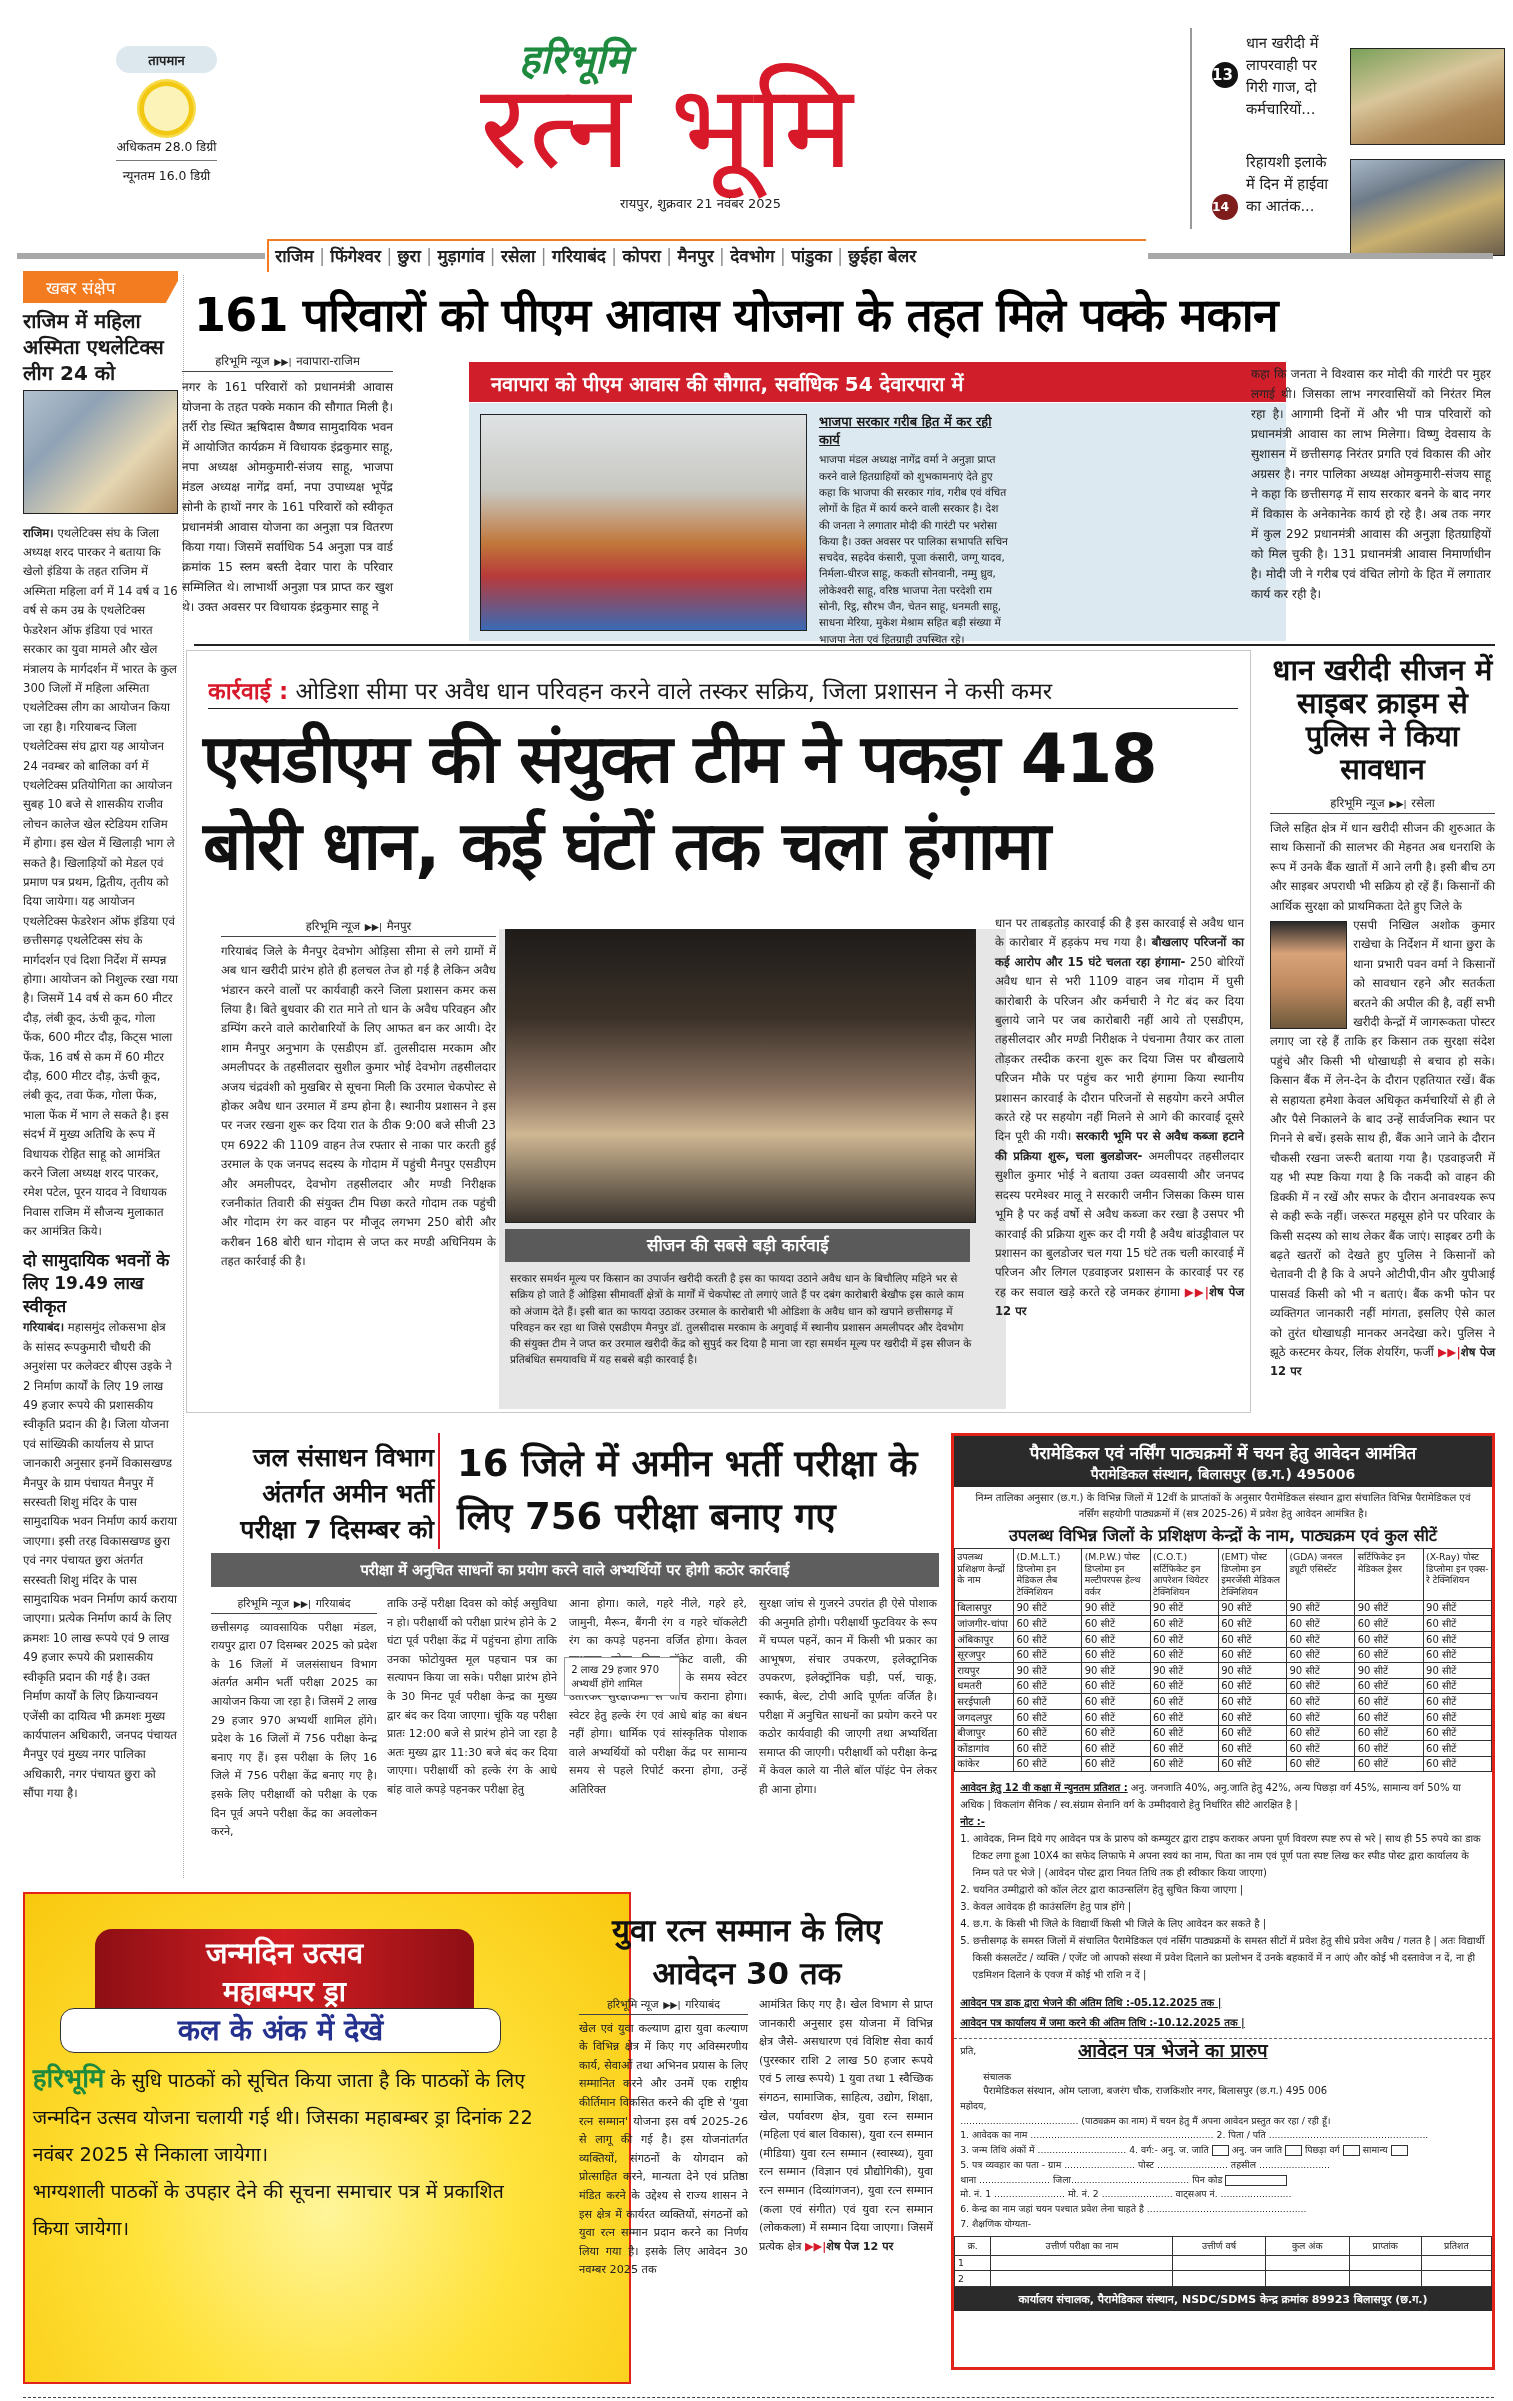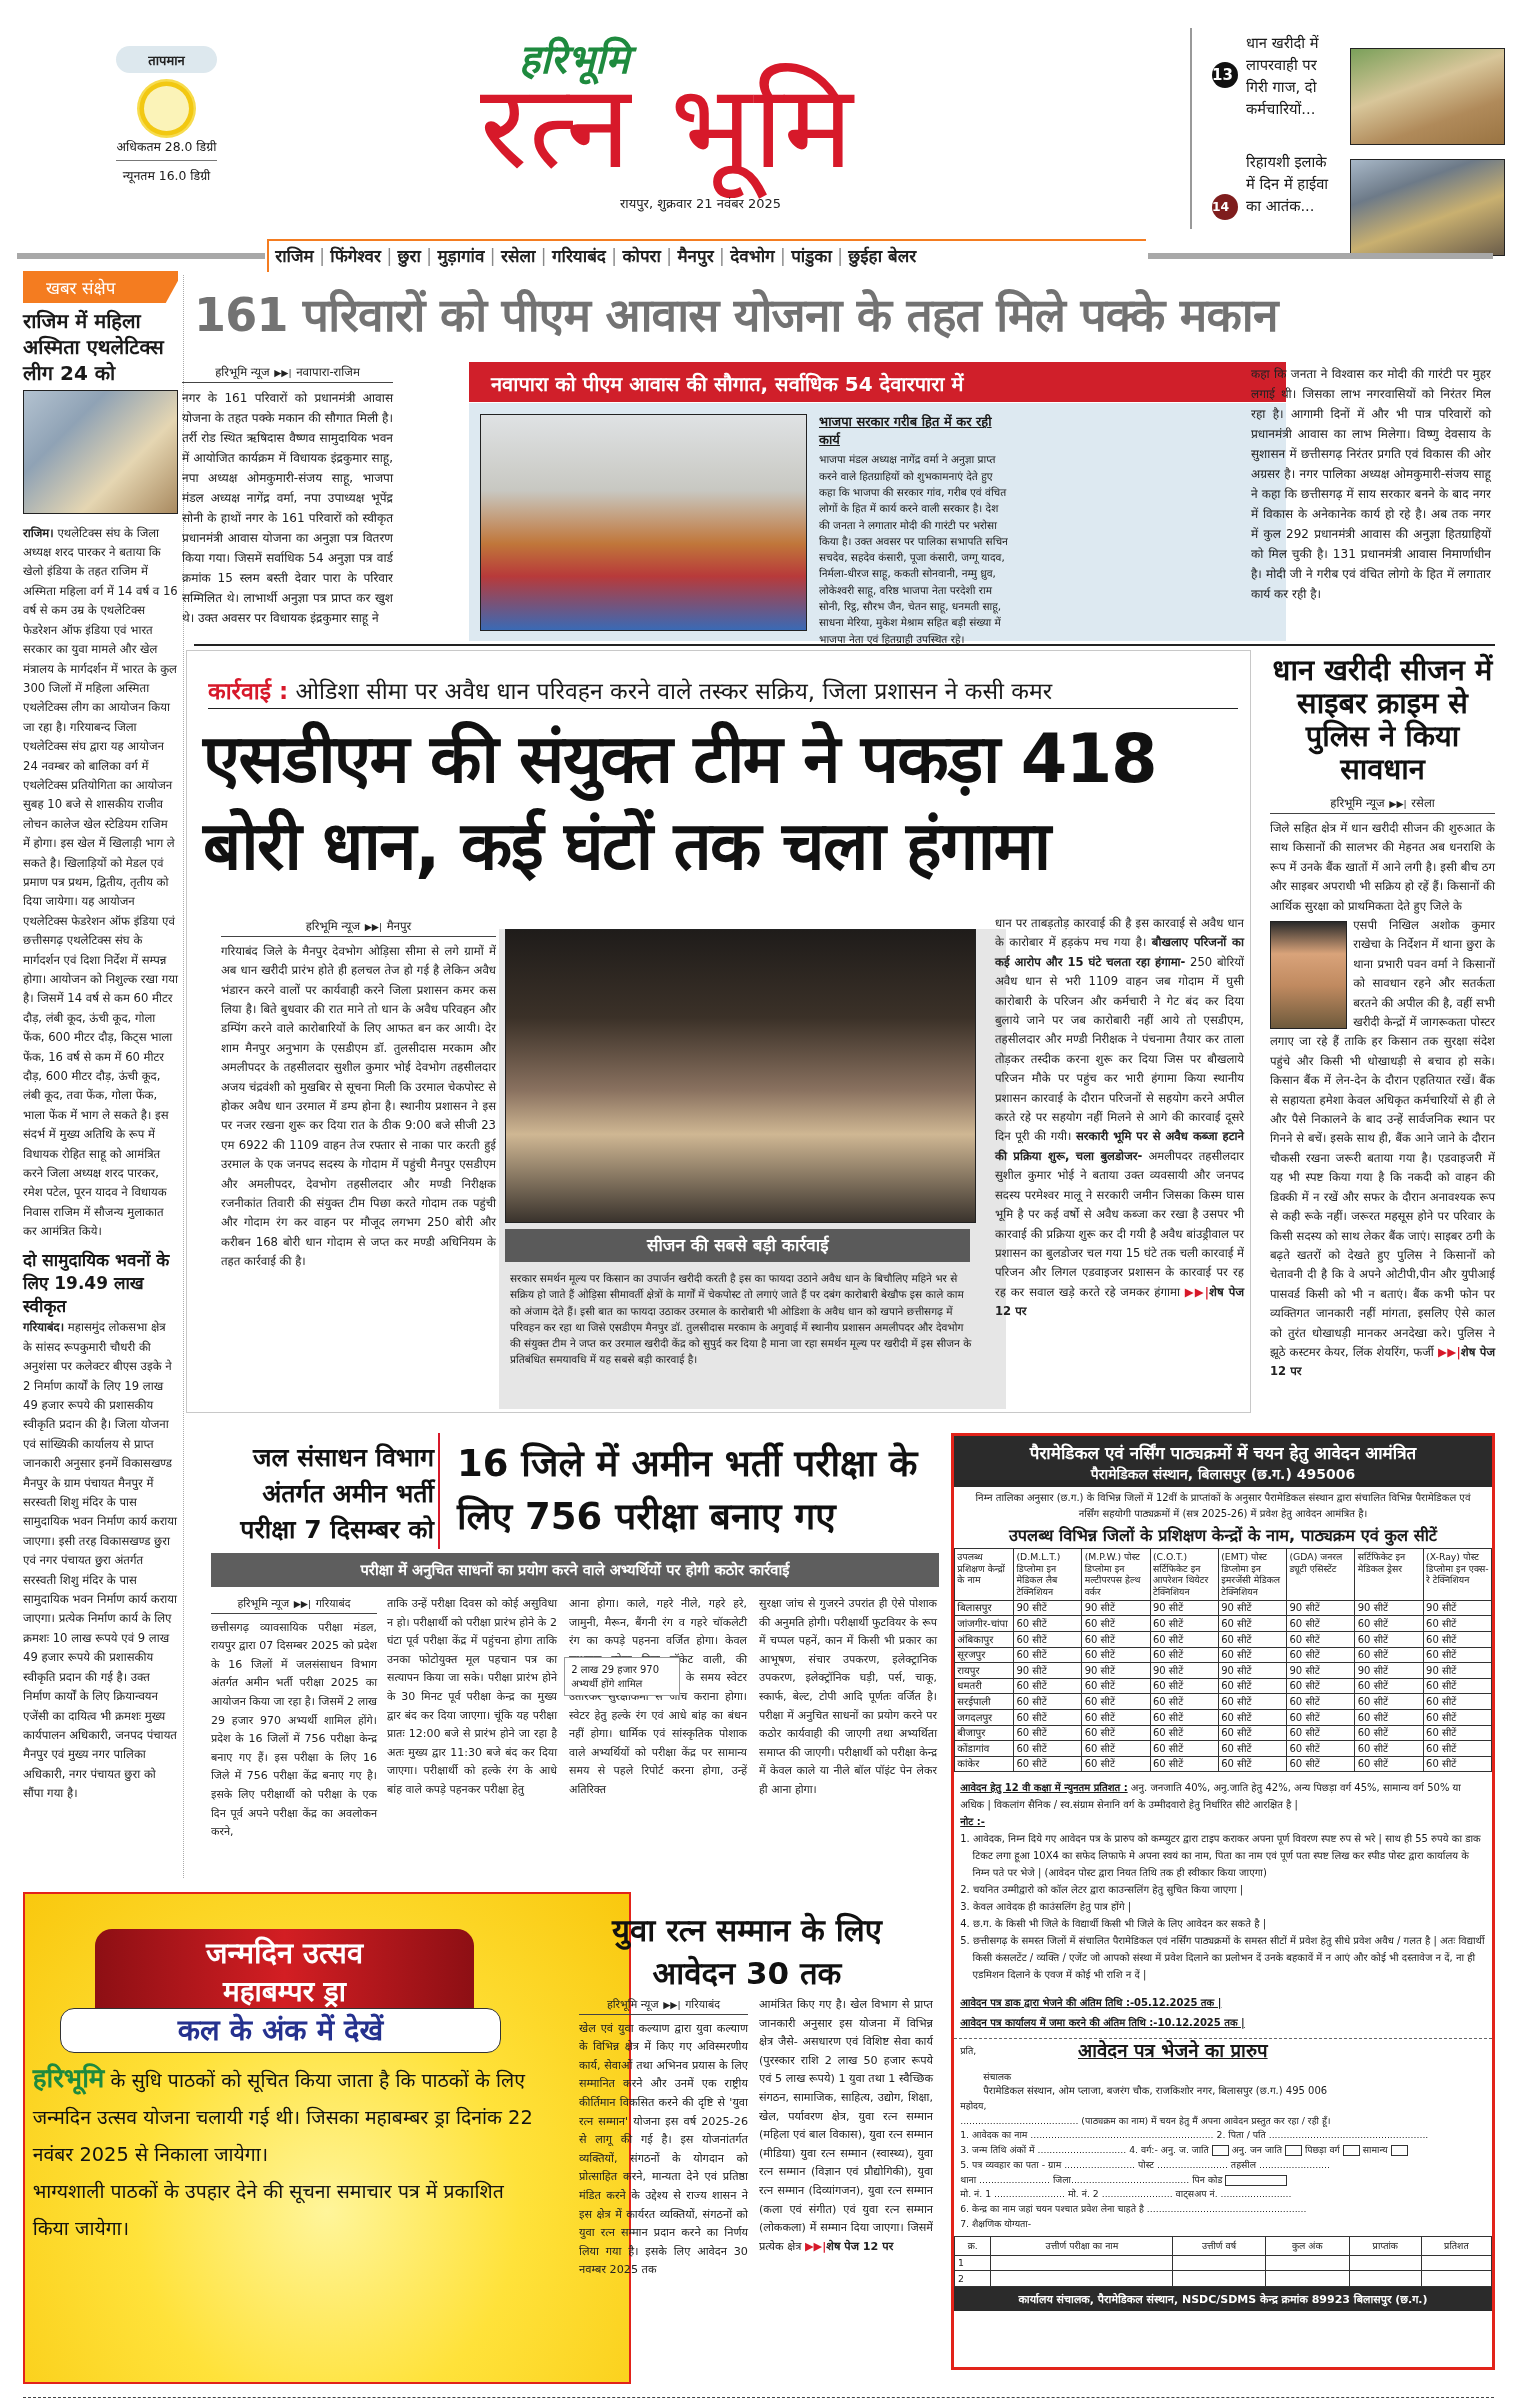--- a/index.html
+++ b/index.html
@@ -57,23 +57,23 @@
     <span>एथलेटिक्स संघ के जिला अध्यक्ष शरद पारकर ने बताया कि खेलो इंडिया के तहत राजिम में अस्मिता महिला वर्ग में 14 वर्ष व 16 वर्ष से कम उम्र के एथलेटिक्स फेडरेशन ऑफ इंडिया एवं भारत सरकार का युवा मामले और खेल मंत्रालय के मार्गदर्शन में भारत के कुल 300 जिलों में महिला अस्मिता एथलेटिक्स लीग का आयोजन किया जा रहा है। गरियाबन्द जिला एथलेटिक्स संघ द्वारा यह आयोजन 24 नवम्बर को बालिका वर्ग में एथलेटिक्स प्रतियोगिता का आयोजन सुबह 10 बजे से शासकीय राजीव लोचन कालेज खेल स्टेडियम राजिम में होगा। इस खेल में खिलाड़ी भाग ले सकते है। खिलाड़ियों को मेडल एवं प्रमाण पत्र प्रथम, द्वितीय, तृतीय को दिया जायेगा। यह आयोजन एथलेटिक्स फेडरेशन ऑफ इंडिया एवं छत्तीसगढ़ एथलेटिक्स संघ के मार्गदर्शन एवं दिशा निर्देश में सम्पन्न होगा। आयोजन को निशुल्क रखा गया है। जिसमें 14 वर्ष से कम 60 मीटर दौड़, लंबी कूद, ऊंची कूद, गोला फेंक, 600 मीटर दौड़, किट्स भाला फेंक, 16 वर्ष से कम में 60 मीटर दौड़, 600 मीटर दौड़, ऊंची कूद, लंबी कूद, तवा फेंक, गोला फेंक, भाला फेंक में भाग ले सकते है। इस संदर्भ में मुख्य अतिथि के रूप में विधायक रोहित साहू को आमंत्रित करने जिला अध्यक्ष शरद पारकर, रमेश पटेल, पूरन यादव ने विधायक निवास राजिम में सौजन्य मुलाकात कर आमंत्रित किये।</span>
   </div>
   <div style="font-size:17px;font-weight:bold;line-height:23px;margin-top:7.7px">दो सामुदायिक भवनों के लिए 19.49 लाख स्वीकृत</div>
   <div class="body-text" style="font-size:11.6px;line-height:19.4px;text-align:left">
     <b>गरियाबंद।</b>
     <span>महासमुंद लोकसभा क्षेत्र के सांसद रूपकुमारी चौधरी की अनुशंसा पर कलेक्टर बीएस उइके ने 2 निर्माण कार्यों के लिए 19 लाख 49 हजार रूपये की प्रशासकीय स्वीकृति प्रदान की है। जिला योजना एवं सांख्यिकी कार्यालय से प्राप्त जानकारी अनुसार इनमें विकासखण्ड मैनपुर के ग्राम पंचायत मैनपुर में सरस्वती शिशु मंदिर के पास सामुदायिक भवन निर्माण कार्य कराया जाएगा। इसी तरह विकासखण्ड छुरा एवं नगर पंचायत छुरा अंतर्गत सरस्वती शिशु मंदिर के पास सामुदायिक भवन निर्माण कार्य कराया जाएगा। प्रत्येक निर्माण कार्य के लिए क्रमशः 10 लाख रूपये एवं 9 लाख 49 हजार रूपये की प्रशासकीय स्वीकृति प्रदान की गई है। उक्त निर्माण कार्यों के लिए क्रियान्वयन एजेंसी का दायित्व भी क्रमशः मुख्य कार्यपालन अधिकारी, जनपद पंचायत मैनपुर एवं मुख्य नगर पालिका अधिकारी, नगर पंचायत छुरा को सौंपा गया है।</span>
   </div>
 </div>
 <div class="vrule" style="left:183px;top:275px;height:1603px"></div>
 
-<div class="abs" style="left:194px;top:288px;width:1301px;font-size:46px;font-weight:bold;letter-spacing:-0.8px;line-height:54px;color:#737373;white-space:nowrap;overflow:hidden">161 परिवारों को पीएम आवास योजना के तहत मिले पक्के मकान</div>
-
-<div class="abs" style="left:182px;top:364px;width:211px">
+<div class="abs" style="left:194px;top:288px;width:1301px;font-size:46px;font-weight:bold;letter-spacing:-0.8px;line-height:54px;color:#000000;white-space:nowrap;overflow:hidden">161 परिवारों को पीएम आवास योजना के तहत मिले पक्के मकान</div>
+
+<div class="abs" style="left:182px;top:353px;width:211px">
   <div class="byline"><span>हरिभूमि न्यूज</span><span class="arrow">▶▶|</span><span>नवापारा-राजिम</span></div>
   <div class="body-text">नगर के 161 परिवारों को प्रधानमंत्री आवास योजना के तहत पक्के मकान की सौगात मिली है। तर्री रोड स्थित ऋषिदास वैष्णव सामुदायिक भवन में आयोजित कार्यक्रम में विधायक इंद्रकुमार साहू, नपा अध्यक्ष ओमकुमारी-संजय साहू, भाजपा मंडल अध्यक्ष नागेंद्र वर्मा, नपा उपाध्यक्ष भूपेंद्र सोनी के हाथों नगर के 161 परिवारों को स्वीकृत प्रधानमंत्री आवास योजना का अनुज्ञा पत्र वितरण किया गया। जिसमें सर्वाधिक 54 अनुज्ञा पत्र वार्ड क्रमांक 15 स्लम बस्ती देवार पारा के परिवार सम्मिलित थे। लाभार्थी अनुज्ञा पत्र प्राप्त कर खुश थे। उक्त अवसर पर विधायक इंद्रकुमार साहू ने</div>
 </div>
 
 <div class="abs" style="left:469px;top:362px;width:817px;height:40px;background:#d01f2a;color:#fff;font-size:20px;font-weight:bold;padding:7.7px 0 0 22px;white-space:nowrap">नवापारा को पीएम आवास की सौगात, सर्वाधिक 54 देवारपारा में</div>
 <div class="abs" style="left:469px;top:403px;width:817px;height:238px;background:#dde9f1">
   <div class="photo" style="position:absolute;left:11px;top:11px;width:327px;height:217px;background:linear-gradient(180deg,#dfe2e4 0%,#c8c8c2 35%,#c0763a 60%,#b83a3a 75%,#3a6ab5 100%)"></div>
   <div style="position:absolute;left:350px;top:9.3px;width:190px">
     <div style="font-size:13px;font-weight:bold;text-decoration:underline;margin-bottom:3.1px">भाजपा सरकार गरीब हित में कर रही कार्य</div>
     <div style="font-size:10.5px;line-height:16.3px;text-align:left">भाजपा मंडल अध्यक्ष नागेंद्र वर्मा ने अनुज्ञा प्राप्त करने वाले हितग्राहियों को शुभकामनाएं देते हुए कहा कि भाजपा की सरकार गांव, गरीब एवं वंचित लोगों के हित में कार्य करने वाली सरकार है। देश की जनता ने लगातार मोदी की गारंटी पर भरोसा किया है। उक्त अवसर पर पालिका सभापति सचिन सचदेव, सहदेव कंसारी, पूजा कंसारी, जग्गू यादव, निर्मला-धीरज साहू, ककती सोनवानी, नम्मु ध्रुव, लोकेश्वरी साहू, वरिष्ठ भाजपा नेता परदेशी राम सोनी, रिट्ठ, सौरभ जैन, चेतन साहू, धनमती साहू, साधना मेरिया, मुकेश मेश्राम सहित बड़ी संख्या में भाजपा नेता एवं हितग्राही उपस्थित रहे।</div>

